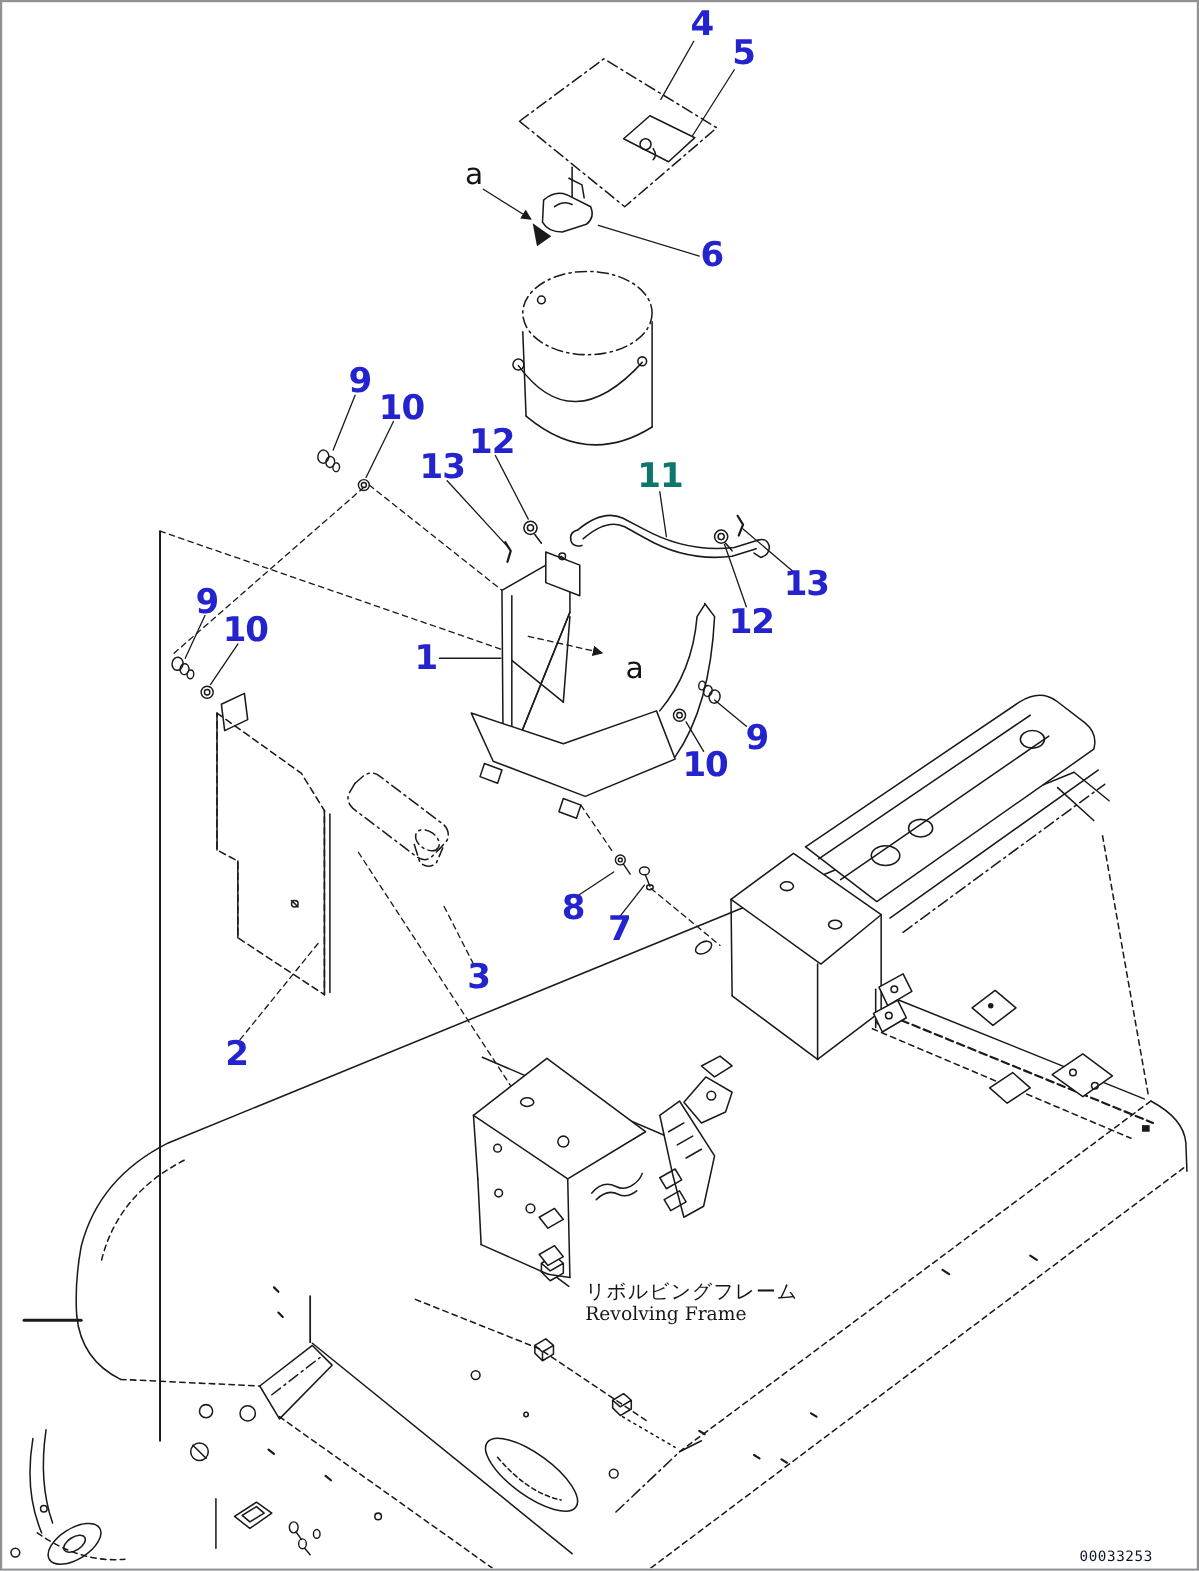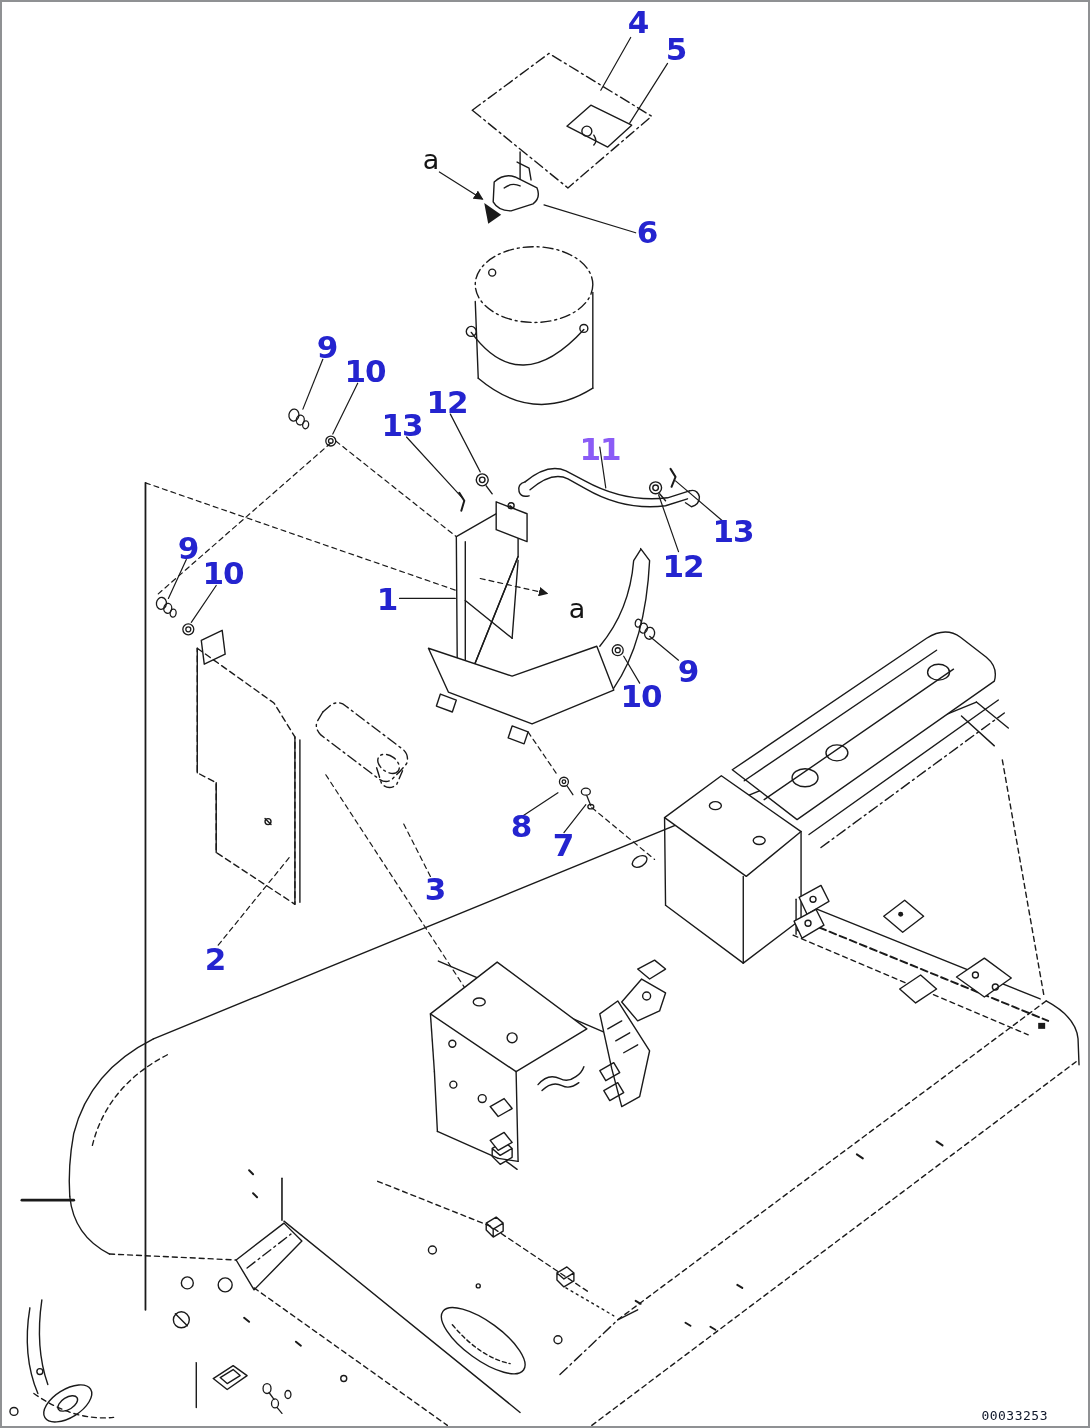--- a/index.html
+++ b/index.html
@@ -371,31 +371,35 @@
 
   <div id="callout-layer">
       <div class="callout" style="left: 636px; top: 20px; color: rgb(36, 36, 207);">4</div>
       <div class="callout" style="left: 674px; top: 47px; color: rgb(36, 36, 207);">5</div>
       <div class="callout letter" style="left: 429px; top: 157px;">a</div>
       <div class="callout" style="left: 645px; top: 230px; color: rgb(36, 36, 207);">6</div>
       <div class="callout" style="left: 325px; top: 345px; color: rgb(36, 36, 207);">9</div>
       <div class="callout" style="left: 363px; top: 369px; color: rgb(36, 36, 207);">10</div>
       <div class="callout" style="left: 400px; top: 423px; color: rgb(36, 36, 207);">13</div>
       <div class="callout" style="left: 445px; top: 400px; color: rgb(36, 36, 207);">12</div>
-      <div class="callout" style="left: 598px; top: 431px; color: #8b5cf6; margin-top: 16px;">11</div>
+      <div class="callout" style="left: 598px; top: 431px; color: #0f766e;">11</div>
       <div class="callout" style="left: 731px; top: 529px; color: rgb(36, 36, 207);">13</div>
       <div class="callout" style="left: 681px; top: 564px; color: rgb(36, 36, 207);">12</div>
       <div class="callout" style="left: 186px; top: 546px; color: rgb(36, 36, 207);">9</div>
       <div class="callout" style="left: 221px; top: 571px; color: rgb(36, 36, 207);">10</div>
       <div class="callout" style="left: 385px; top: 597px; color: rgb(36, 36, 207);">1</div>
       <div class="callout letter" style="left: 575px; top: 606px;">a</div>
       <div class="callout" style="left: 686px; top: 669px; color: rgb(36, 36, 207);">9</div>
       <div class="callout" style="left: 639px; top: 694px; color: rgb(36, 36, 207);">10</div>
       <div class="callout" style="left: 519px; top: 824px; color: rgb(36, 36, 207);">8</div>
       <div class="callout" style="left: 561px; top: 843px; color: rgb(36, 36, 207);">7</div>
       <div class="callout" style="left: 433px; top: 887px; color: rgb(36, 36, 207);">3</div>
       <div class="callout" style="left: 213px; top: 957px; color: rgb(36, 36, 207);">2</div>
     </div>
 
+  <div class="caption">
+    <div class="jp">リボルビングフレーム</div>
+    <div class="en">Revolving Frame</div>
+  </div>
 
   <div class="docnum">00033253</div>
 
 </div>
 
 </body></html>

